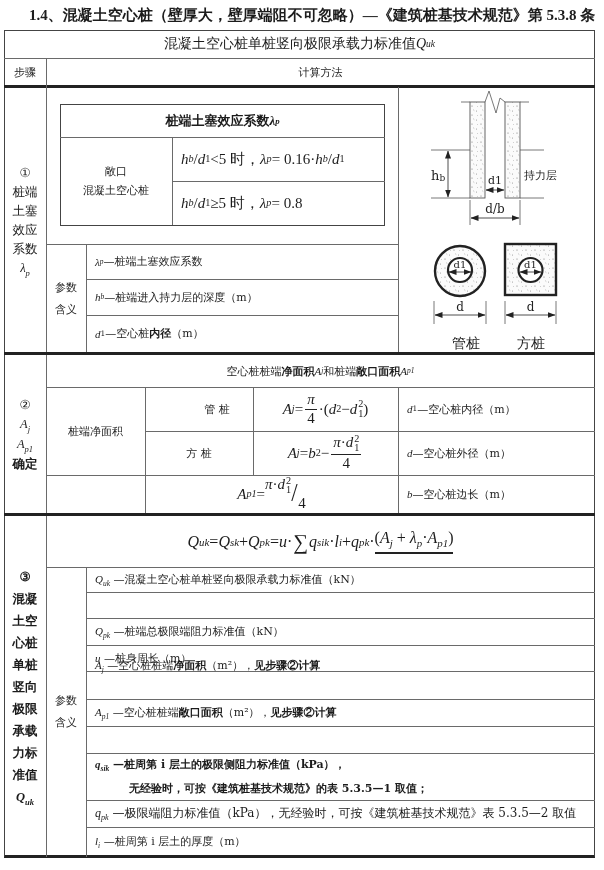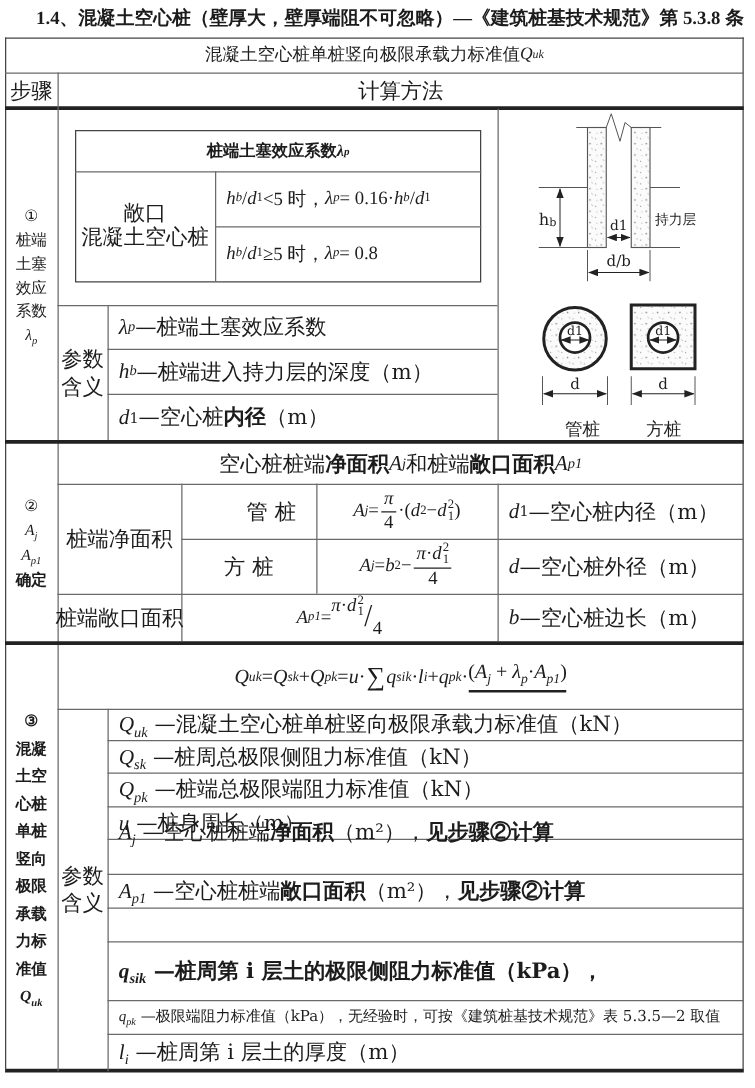--- a/index.html
+++ b/index.html
@@ -6,21 +6,21 @@
   #page{position:relative;width:604px;height:870px;background:#fff;overflow:hidden;
         font-family:"DejaVu Serif","Liberation Serif",serif;color:#1c1c1c;}
   .page-title{position:absolute;left:26px;top:3px;width:572px;height:24px;line-height:24px;
         text-align:center;font-weight:bold;font-size:15px;font-family:"Liberation Serif","DejaVu Serif",serif;white-space:nowrap;}
   .outer{position:absolute;left:4px;top:30px;width:591px;height:828px;box-sizing:border-box;
         border:1px solid #444;border-bottom:3px solid #222;}
   .hl{position:absolute;height:1px;background:#6a6a6a;}
   .vl{position:absolute;width:1px;background:#6a6a6a;}
   .hl.thick{height:3px;background:#222;}
   .cell{position:absolute;display:flex;align-items:center;justify-content:center;box-sizing:border-box;
-        font-size:17px;white-space:nowrap;}
+        font-size:11px;white-space:nowrap;}
   .cell.left{justify-content:flex-start;padding-left:9px;}
   .lines{flex-direction:column;}
   .lines .line{line-height:19px;text-align:center;}
   .s3label .line{line-height:22px;font-weight:bold;}
   .plabel .line{line-height:22px;}
   .i{font-style:italic;font-family:"Liberation Serif","DejaVu Serif",serif;}
   .b{font-weight:bold;}
   .math{font-family:"Liberation Serif","DejaVu Serif",serif;font-size:15px;}
   .math-lg{font-family:"Liberation Serif","DejaVu Serif",serif;font-size:16px;}
   sub,sup{font-size:0.68em;line-height:0;}
@@ -199,21 +199,20 @@
       </span>)</div>
   <div class="cell math" style="left:253px;top:431px;width:145px;height:44px;"><span class="i">A</span><sub class="i">j</sub> = <span class="i">b</span><sup>2</sup> − <span class="frac">
         <span class="num"><span class="i">π</span>·<span class="i">d</span><span class="ss">
             <span class="sup">2</span>
             <span class="sub">1</span>
           </span></span>
         <span class="den">4</span>
       </span></div>
   <div class="cell left" style="left:398px;top:387px;width:197px;height:44px;"><span class="i">d</span><sub>1</sub> —空心桩内径（m）</div>
   <div class="cell left" style="left:398px;top:431px;width:197px;height:44px;"><span class="i">d</span> —空心桩外径（m）</div>
-  <div class="cell" style="left:46px;top:475px;width:99px;height:38px;">桩端敞口面积</div>
   <div class="cell math" style="left:145px;top:475px;width:253px;height:38px;"><span class="i">A</span><sub class="i">p1</sub> = <span class="sfrac"><span class="snum"><span class="i">π</span>·<span class="i">d</span><span class="ss">
             <span class="sup">2</span>
             <span class="sub">1</span>
           </span></span><span class="sslash">/</span><span class="sden">4</span></span></div>
   <div class="cell left" style="left:398px;top:475px;width:197px;height:38px;"><span class="i">b</span> —空心桩边长（m）</div>
 
   <div class="cell lines s3label" style="left:4px;top:516px;width:42px;height:341px;font-size:12.5px;">
       <div class="line">③</div>
       <div class="line">混凝</div>
       <div class="line">土空</div>
@@ -228,37 +227,35 @@
     </div>
   <div class="cell math-lg" style="left:46px;top:516px;width:549px;height:51px;"><span class="i">Q</span><sub class="i">uk</sub> = <span class="i">Q</span><sub class="i">sk</sub> + <span class="i">Q</span><sub class="i">pk</sub> = <span class="i">u</span>·<span class="sum">∑</span><span class="i">q</span><sub class="i">sik</sub>·<span class="i">l</span><sub class="i">i</sub> + <span class="i">q</span><sub class="i">pk</sub>·<span class="uline">(<span class="i">A</span><sub class="i">j</sub> + <span class="i">λ</span><sub class="i">p</sub>·<span class="i">A</span><sub class="i">p1</sub>)</span></div>
   <div class="cell lines plabel" style="left:46px;top:567px;width:40px;height:290px;">
       <div class="line">参数</div>
       <div class="line">含义</div>
     </div>
 
   <div class="cell left prow" style="left:86px;top:567px;width:509px;height:25px;">
       <div class="line"><span class="i">Q</span><sub class="i">uk</sub> —混凝土空心桩单桩竖向极限承载力标准值（kN）</div>
     </div>
-  <div class="cell left prow" style="left:86px;top:592px;width:509px;height:26px;">
-      <div class="line"><span class="i">Q</span><sub class="i">sk</sub> —桩周总极限侧阻力标准值（kN）</div>
-    </div>
   <div class="cell left prow" style="left:86px;top:618px;width:509px;height:27px;">
       <div class="line"><span class="i">Q</span><sub class="i">pk</sub> —桩端总极限端阻力标准值（kN）</div>
     </div>
   <div class="cell left prow" style="left:86px;top:645px;width:509px;height:26px;">
       <div class="line"><span class="i">u</span> —桩身周长（m）</div>
     </div>
   <div class="cell left prow" style="left:86px;top:651px;width:568px;height:28px;">
       <div class="line"><span class="i">A</span><sub class="i">j</sub> —空心桩桩端<span class="b">净面积</span>（m²），<span class="b">见步骤②计算</span></div>
     </div>
   <div class="cell left prow" style="left:86px;top:699px;width:509px;height:27px;">
       <div class="line"><span class="i">A</span><sub class="i">p1</sub> —空心桩桩端<span class="b">敞口面积</span>（m²），<span class="b">见步骤②计算</span></div>
     </div>
   <div class="cell left prow two" style="left:86px;top:753px;width:509px;height:47px;">
       <div class="line"><span class="i">q</span><sub class="i">sik</sub> —桩周第 i 层土的极限侧阻力标准值（kPa），</div>
+      <div class="line">无经验时，可按《建筑桩基技术规范》的表 5.3.5—1 取值；</div>
     </div>
   <div class="cell left prow" style="left:86px;top:800px;width:509px;height:27px;font-size:12px;">
       <div class="line"><span class="i">q</span><sub class="i">pk</sub> —极限端阻力标准值（kPa），无经验时，可按《建筑桩基技术规范》表 5.3.5—2 取值</div>
     </div>
   <div class="cell left prow" style="left:86px;top:827px;width:509px;height:29px;">
       <div class="line"><span class="i">l</span><sub class="i">i</sub> —桩周第 i 层土的厚度（m）</div>
     </div>
 
 </div>
 

